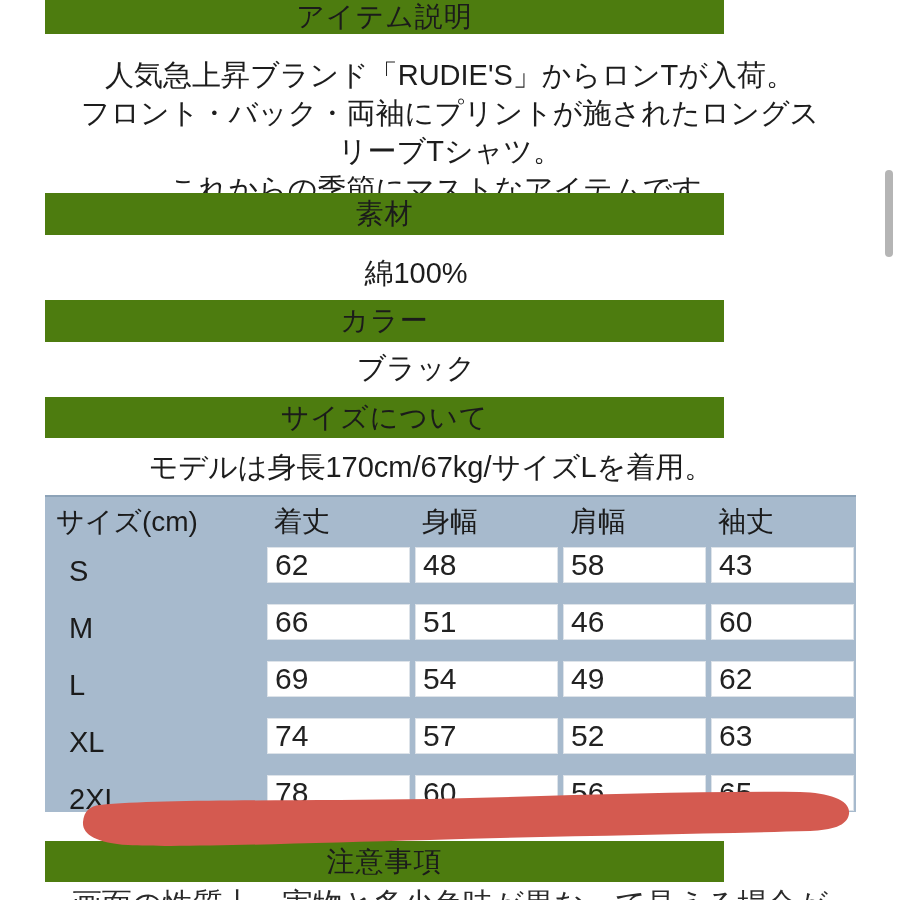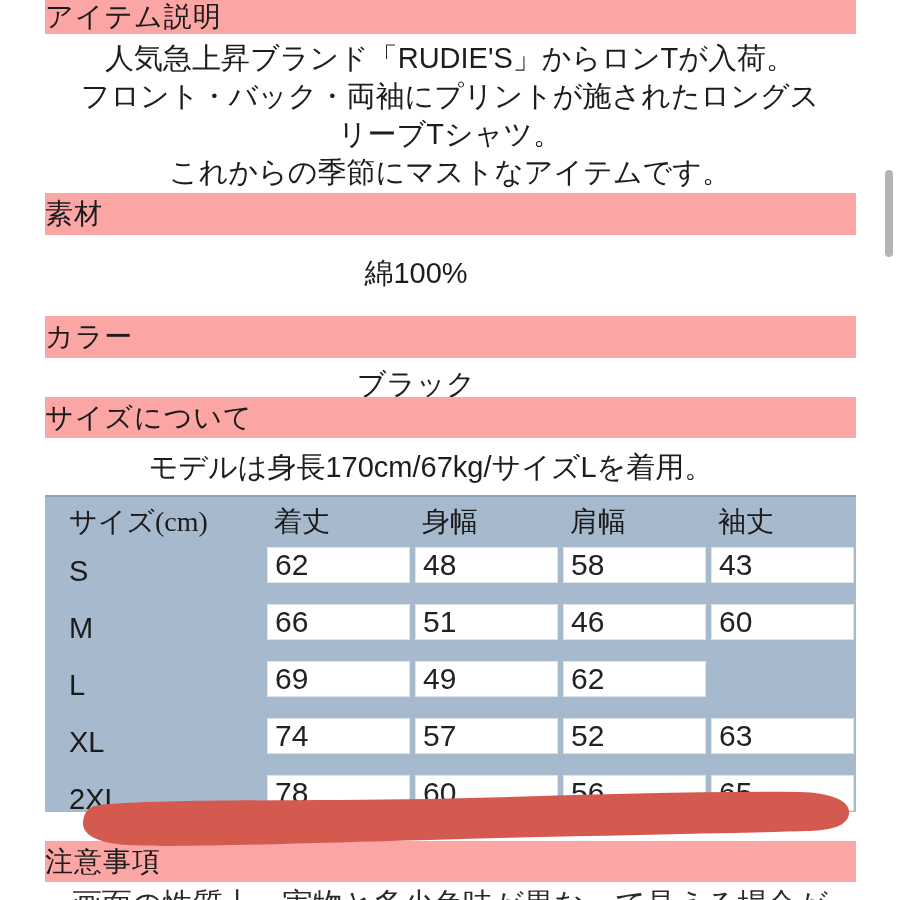--- a/index.html
+++ b/index.html
@@ -4,61 +4,61 @@
 <style>
   html,body{margin:0;padding:0;}
   body{
     width:900px;height:900px;overflow:hidden;background:#ffffff;
     font-family:"Liberation Sans","DejaVu Sans",sans-serif;
     color:#1c1c1c;
   }
   .screen{position:relative;width:900px;height:900px;overflow:hidden;background:#ffffff;}
 
   .bar{
-    position:absolute;left:45px;width:811px;height:42px;
-    background:#fca5a5;
-    display:flex;align-items:center;justify-content:flex-start;
+    position:absolute;left:45px;width:679px;height:42px;
+    background:#4d7c0f;
+    display:flex;align-items:center;justify-content:center;
     font-size:28px;color:#1b1b1b;letter-spacing:1px;
   }
   .bar-top{top:0;height:34px;}
   .bar-material{top:193px;}
-  .bar-color{top:316px;}
+  .bar-color{top:300px;}
   .bar-size{top:397px;height:41px;}
   .bar-caution{top:841px;height:41px;}
 
   .desc{
-    position:absolute;left:0;top:39px;width:900px;
+    position:absolute;left:0;top:56px;width:900px;
     text-align:center;font-size:29px;line-height:38px;color:#1d1d1d;
   }
   .desc div{white-space:nowrap;}
 
   .value-line{
     position:absolute;left:0;width:832px;text-align:center;
     font-size:29px;color:#1d1d1d;
   }
   .val-material{top:254px;}
-  .val-color{top:349px;margin-top:16px;}
+  .val-color{top:349px;}
   .val-model{top:448px;padding-left:15px;}
 
   .size-table{
     position:absolute;left:45px;top:495px;width:811px;height:317px;
     background:#a7bacd;border-top:2px solid #8da3b8;
     overflow:hidden;box-sizing:border-box;
   }
   .t-row{
     display:grid;
     grid-template-columns:217px 143px 143px 143px 143px;
     column-gap:5px;
   }
   .t-head{height:50px;}
   .t-head > div{
     display:flex;align-items:center;
     font-size:28px;color:#1b1b1b;
   }
-  .t-size-label{padding-left:24px;font-family:Liberation Serif, serif;}
+  .t-size-label{padding-left:11px;}
   .t-col-label{padding-left:7px;}
   .t-body-row{height:57px;align-items:start;}
   .t-row-label{
     display:flex;align-items:center;height:48px;
     font-size:29px;color:#1b1b1b;padding-left:24px;
   }
   .t-cell{
     height:36px;background:#ffffff;border:1px solid #dde3e9;box-sizing:border-box;
     display:flex;align-items:center;
     font-size:30px;color:#222222;padding-left:7px;
@@ -131,20 +131,21 @@
       <div class="t-row-label">M</div>
       <div class="t-cell">66</div>
       <div class="t-cell">51</div>
       <div class="t-cell">46</div>
       <div class="t-cell">60</div>
     </div>
 
     <div class="t-row t-body-row">
       <div class="t-row-label">L</div>
       <div class="t-cell">69</div>
+      <div class="t-cell">54</div>
       <div class="t-cell">49</div>
       <div class="t-cell">62</div>
     </div>
 
     <div class="t-row t-body-row">
       <div class="t-row-label">XL</div>
       <div class="t-cell">74</div>
       <div class="t-cell">57</div>
       <div class="t-cell">52</div>
       <div class="t-cell">63</div>

